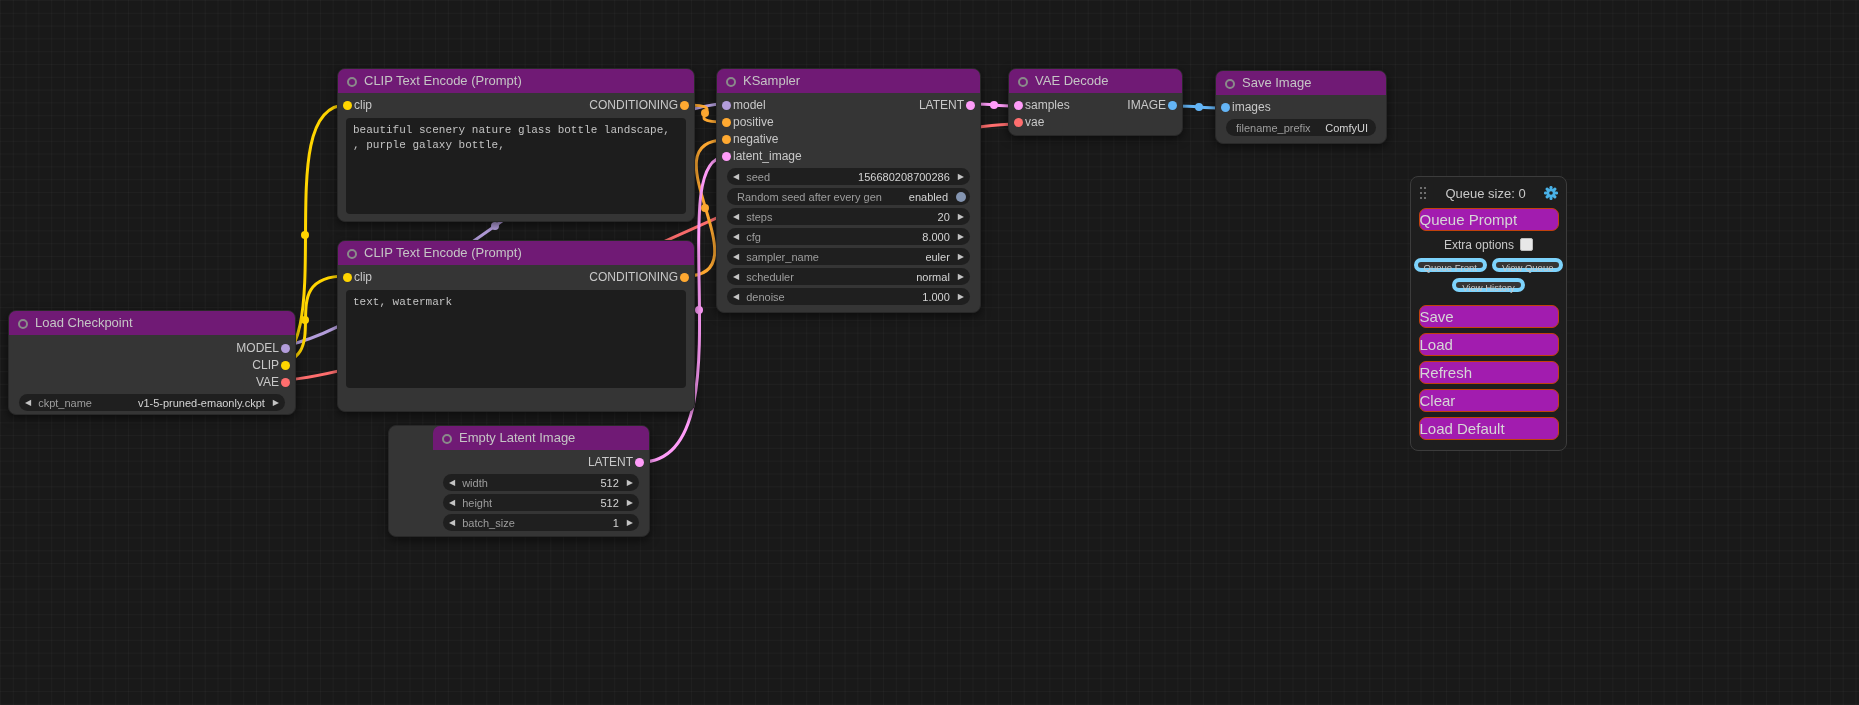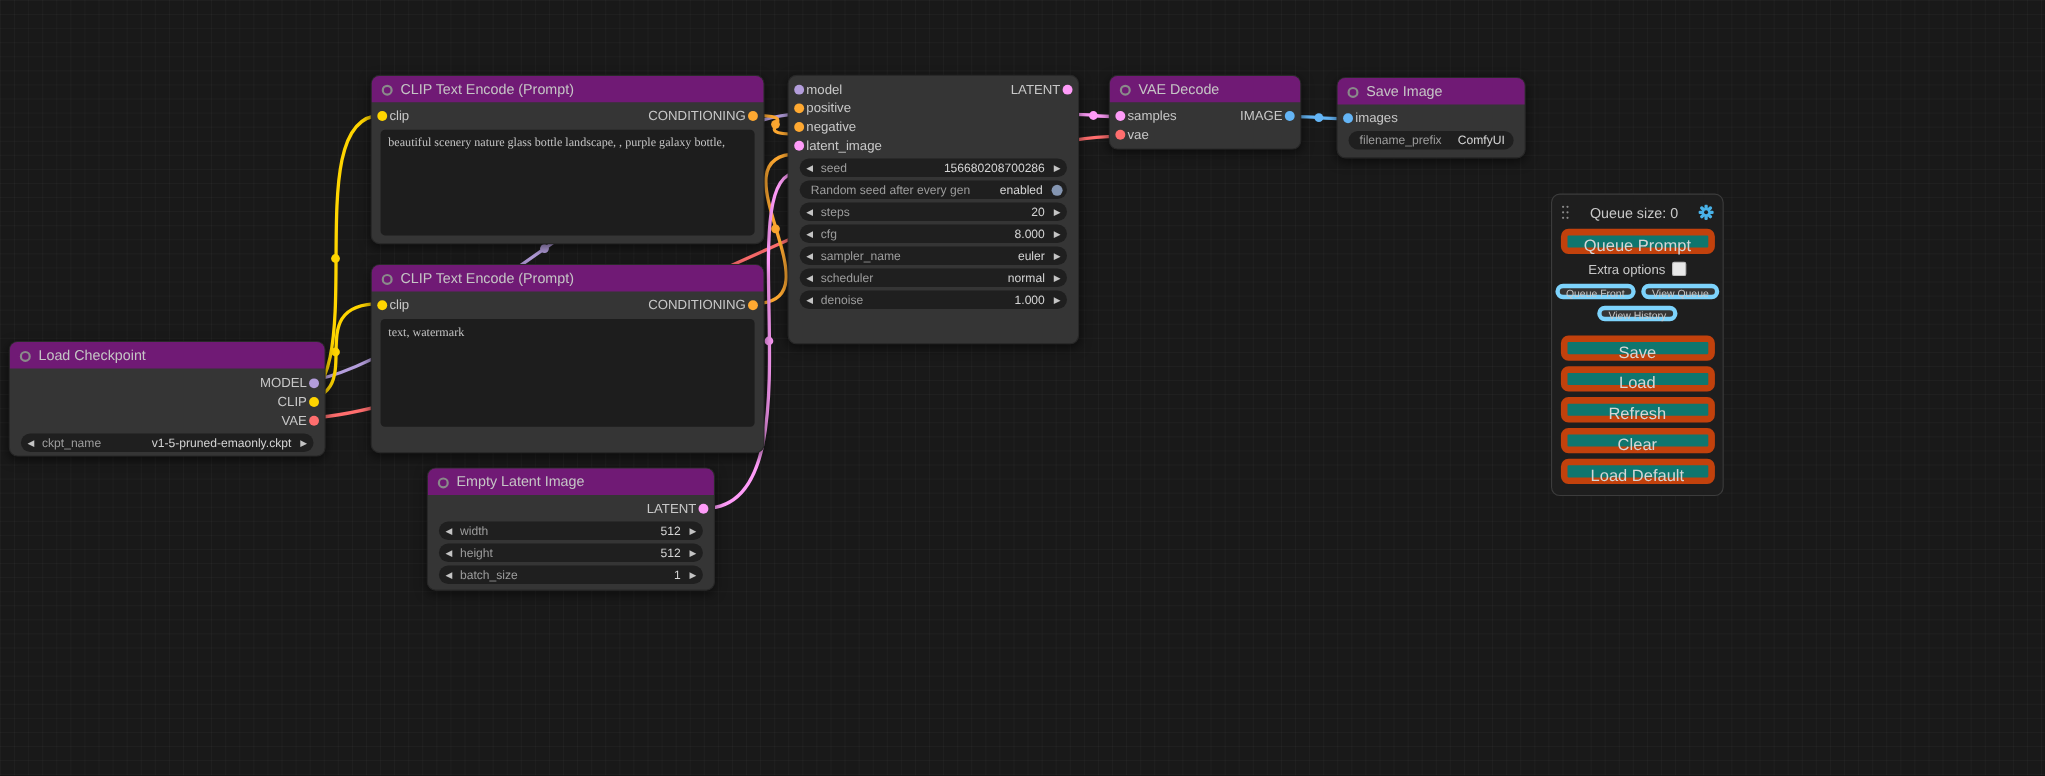--- a/index.html
+++ b/index.html
@@ -55,39 +55,39 @@
   .widget .arrow.l { padding-left:6px; }
   .widget .arrow.r { padding-right:6px; }
   .widget .wname { margin-left:7px; color:#9d9d9d; }
   .widget .wname.only { margin-left:10px; }
   .widget .wvalue { margin-left:auto; margin-right:8px; color:#d4d4d4; }
   .toggle-dot { width:10px; height:10px; border-radius:50%; margin-right:4px; flex:0 0 auto; }
 
   .prompt {
     margin:4px 8px 0; background:#1d1d1d; border-radius:4px;
     padding:5px 7px; box-sizing:border-box;
-    font-family:Liberation Serif, serif; font-size:11px; line-height:1.4;
+    font-family:Liberation Mono, monospace; font-size:11px; line-height:1.4;
     color:#c3c3c3; overflow:hidden;
   }
 
   
   .queue-panel {
     position:absolute; left:1410px; top:176px; width:157px; box-sizing:border-box;
     background:rgba(30,30,30,0.96); border:1px solid #3c3c3c; border-radius:8px;
     padding:6px 0 10px;
   }
   .qp-header { display:flex; align-items:center; padding:0 8px; height:20px; }
   .qp-title { flex:1; text-align:center; font-size:13px; color:#c8c8c8; }
   .drag-dots { display:inline-grid; grid-template-columns:repeat(2, 4px); cursor:grab; }
   .drag-dots i { width:2px; height:2px; background:#8a8a8a; border-radius:50%; margin:1.5px 1px; }
   .btn {
     display:block; width:140px; margin:5px auto 0; height:23px; box-sizing:border-box;
-    background:#0f766e; border:6px solid #c2410c; border-radius:7px;
+    background:#a21caf; border:1px solid #c2410c; border-radius:7px;
     color:#d6d6d6; font-size:15px; font-family:"Liberation Sans", sans-serif;
-    text-align:center; line-height:20px; cursor:pointer; padding:0;
+    text-align:left; line-height:20px; cursor:pointer; padding:0;
   }
   .btn.first-of-group { margin-top:13px; }
   .extra-row { display:flex; justify-content:center; align-items:flex-start; gap:6px; margin-top:7px; font-size:12px; color:#c8c8c8; }
   .checkbox { width:11px; height:11px; background:#e8e8e8; border:1px solid #bdbdbd; border-radius:2px; cursor:pointer; }
   .sm-row { display:flex; justify-content:center; gap:5px; margin-top:6px; }
   .btn-sm {
     height:14px; box-sizing:border-box; padding:0 6px; min-width:66px;
     background:#353535; border:4px solid #7dd3fc; border-radius:7px;
     color:#c9c9c9; font-size:9.5px; line-height:11px; font-family:"Liberation Sans", sans-serif;
     cursor:pointer;
@@ -172,21 +172,21 @@
       <div class="row">
         <span class="in-dot" style="background-color: rgb(255, 213, 0);"></span>
         <span>clip</span>
         <span class="lbl-out">CONDITIONING</span>
         <span class="out-dot" style="background-color: rgb(255, 169, 49);"></span>
       </div>
     </div>
     <div class="prompt" style="height:98px;">text, watermark</div>
   </div>
 
-  <div class="node" style="left:388px; top:425px; width:262px; height:112px;">
+  <div class="node" style="left:388px; top:425px; width:262px; height:112px;padding-left:44px;">
     <div class="node-title">
       <span class="title-dot"></span>
       <span>Empty Latent Image</span>
     </div>
     <div class="slots">
       <div class="row">
         <span class="lbl-out">LATENT</span>
         <span class="out-dot" style="background-color: rgb(255, 156, 249);"></span>
       </div>
     </div>
@@ -204,20 +204,24 @@
     </div>
     <div class="widget">
       <span class="arrow l">◀</span>
       <span class="wname">batch_size</span>
       <span class="wvalue">1</span>
       <span class="arrow r">▶</span>
     </div>
   </div>
 
   <div class="node" style="left:716px; top:68px; width:265px; height:245px;">
+    <div class="node-title">
+      <span class="title-dot"></span>
+      <span>KSampler</span>
+    </div>
     <div class="slots">
       <div class="row">
         <span class="in-dot" style="background-color: rgb(179, 157, 219);"></span>
         <span>model</span>
         <span class="lbl-out">LATENT</span>
         <span class="out-dot" style="background-color: rgb(255, 156, 249);"></span>
       </div>
       <div class="row">
         <span class="in-dot" style="background-color: rgb(255, 169, 49);"></span>
         <span>positive</span>

